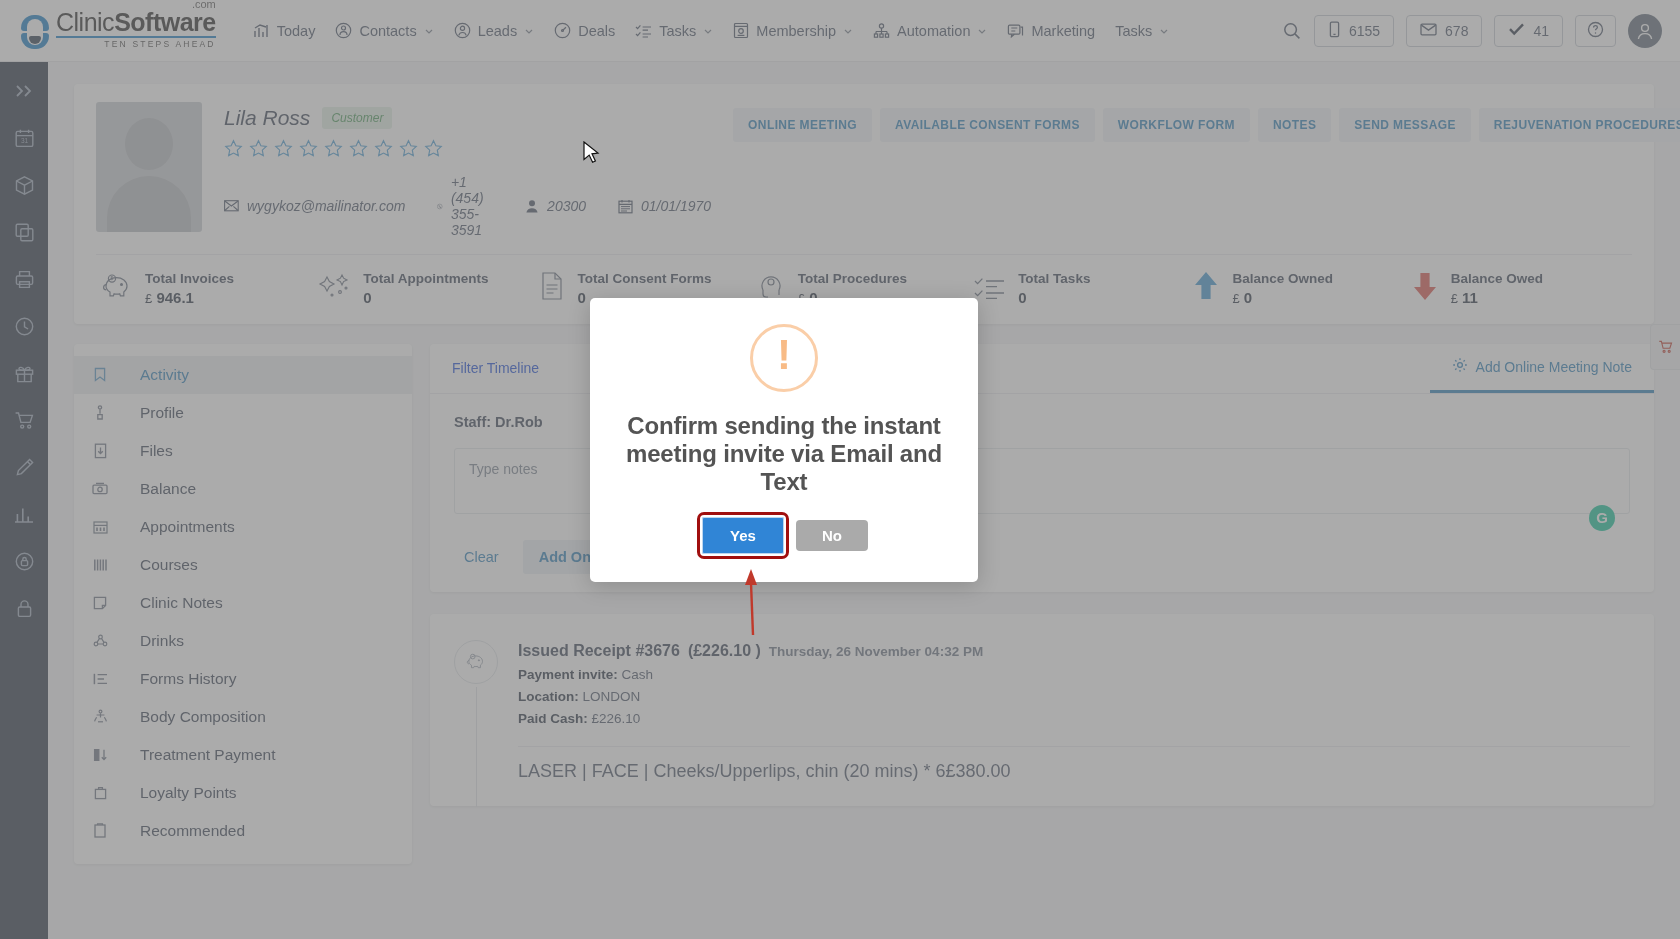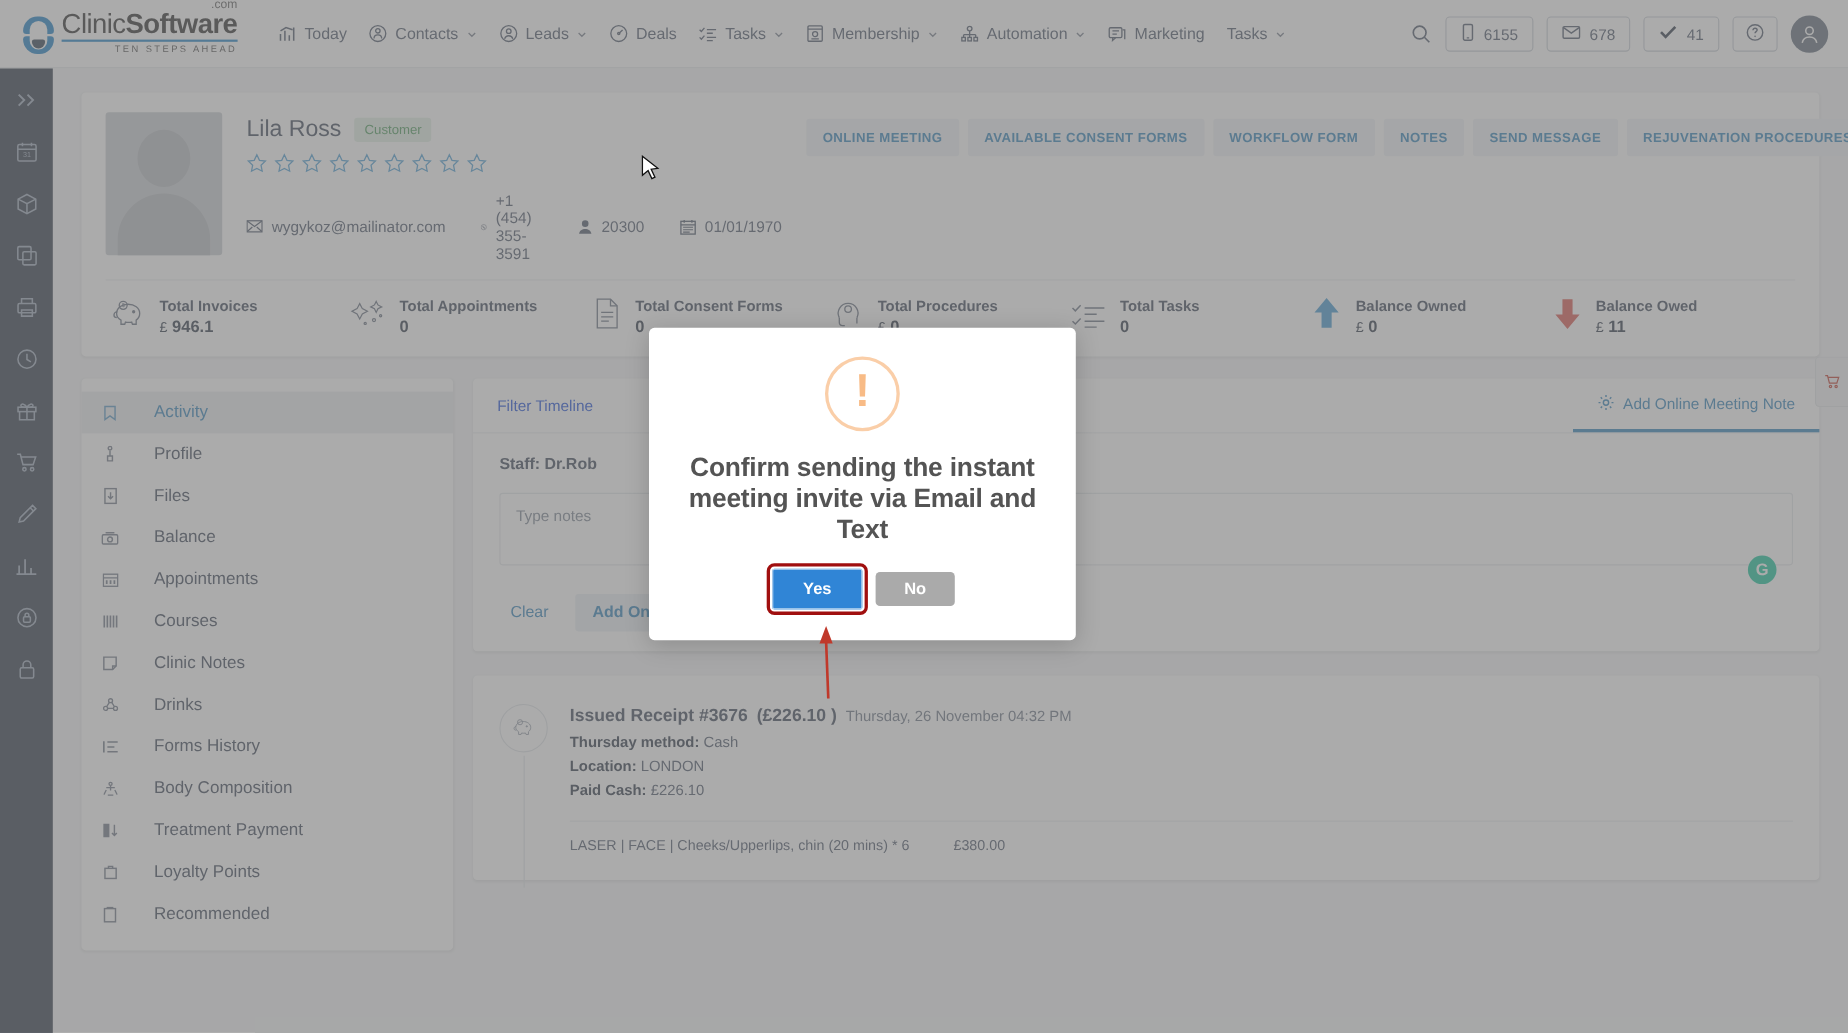--- a/index.html
+++ b/index.html
@@ -82,21 +82,21 @@
   }
   .profile-card { margin: 22px 26px 0 26px; padding: 18px 22px 14px 22px; }
   .prof-top { display: flex; align-items: flex-start; }
   .photo {
     width: 106px; height: 130px; background: #c9cdd2; border-radius: 3px; flex: none;
     position: relative; overflow: hidden;
   }
   .photo .head { position:absolute; left:29px; top:16px; width:48px; height:52px; background:#b5babf; border-radius:50%; }
   .photo .body { position:absolute; left:11px; top:74px; width:84px; height:60px; background:#b5babf; border-radius:44px 44px 0 0; }
 
-  .prof-info { margin-left: 22px; padding-top: 4px; flex: 1; }
+  .prof-info { margin-left: 22px; padding-top: 4px; flex: 1; font-style: italic; }
   .name-row { display: flex; align-items: center; gap: 12px; }
   .pname { font-size: 21px; color: #3b4557; font-weight: 400; }
   .badge-cust {
     background: #e2efe4; color: #4c9a5c; font-size: 12px;
     padding: 4px 9px; border-radius: 3px;
   }
   .stars { display: flex; gap: 6px; margin-top: 9px; }
   .contact-row { display: flex; align-items: center; gap: 10px; margin-top: 16px; color: #4a5568; font-size: 14px; }
   .contact-row .cit { display: flex; align-items: center; gap: 8px; margin-right: 22px; }
 
@@ -154,25 +154,25 @@
   .tl-row { display: flex; gap: 20px; }
   .tl-dot {
     width: 44px; height: 44px; border-radius: 50%; border: 1px solid #dfe3e7;
     flex: none; display: flex; align-items: center; justify-content: center; color:#8d96a3;
     position: relative;
   }
   .tl-dot::after { content:""; position:absolute; top:46px; left:21px; width:1px; height:120px; background:#dfe3e7; }
   .tl-content { flex: 1; padding-top: 2px; }
   .tl-title { font-size: 16px; color: #3b4557; font-weight: 700; display:flex; align-items:baseline; gap:8px;}
   .tl-title .amt { font-weight: 700; }
-  .tl-title .date { font-size: 13.5px; color: #6b7585; font-weight: 400; }
+  .tl-title .date { font-size: 13.5px; color: #6b7585; font-weight: 700; }
   .tl-kv { font-size: 13.5px; color: #4a5568; margin-top: 7px; }
   .tl-kv b { color: #2b3545; }
   .tl-sep { height: 1px; background: #e9ebee; margin: 20px 0 14px 0; }
-  .tl-item { font-size: 13px; color: #4a5568; display: flex; gap: 40px; }
+  .tl-item { font-size: 18px; color: #4a5568; display: flex; }
 
   
   .cart-tab {
     position: absolute; right: 0; top: 262px; width: 30px; height: 46px;
     background: #f1f2f4; border: 1px solid #e1e4e8; border-right: none;
     border-radius: 4px 0 0 4px; display: flex; align-items: center; justify-content: center;
     color: #8d96a3; z-index: 8;
   }
 
   
@@ -790,21 +790,21 @@
                     <path d="M6.4 12.6C4.6 12.6 3.6 14 3.6 15.4s1 2.4 2.6 2.4"></path>
                     <circle cx="12" cy="6.6" r="3.6"></circle>
                   </svg>
               </div>
               <div class="tl-content">
                 <div class="tl-title">
                   <span>Issued Receipt #3676</span>
                   <span class="amt">(£226.10 )</span>
                   <span class="date">Thursday, 26 November 04:32 PM</span>
                 </div>
-                <div class="tl-kv"><b>Thursday method:</b> <span>Cash</span></div>
+                <div class="tl-kv"><b>Payment invite:</b> <span>Cash</span></div>
                 <div class="tl-kv"><b>Location:</b> <span>LONDON</span></div>
                 <div class="tl-kv"><b>Paid Cash:</b> <span>£226.10</span></div>
                 <div class="tl-sep"></div>
                 <div class="tl-item">
                   <span>LASER | FACE | Cheeks/Upperlips, chin (20 mins) * 6</span>
                   <span>£380.00</span>
                 </div>
               </div>
             </div>
           </div>

